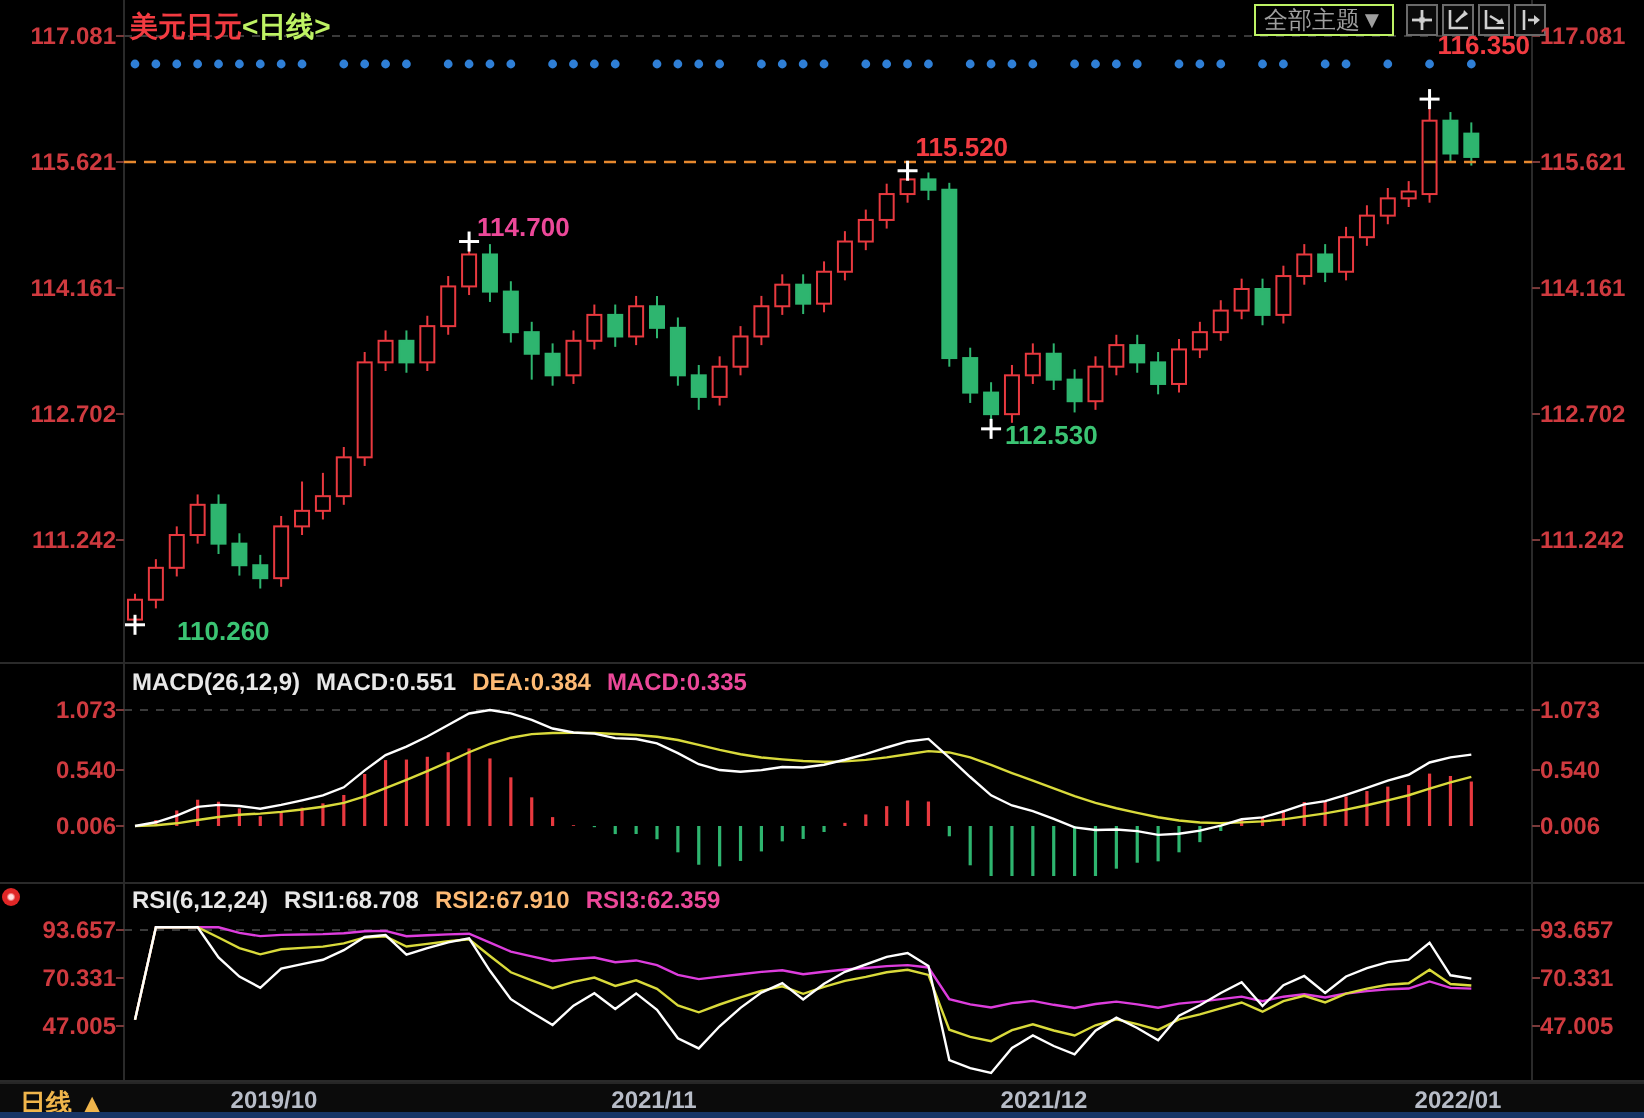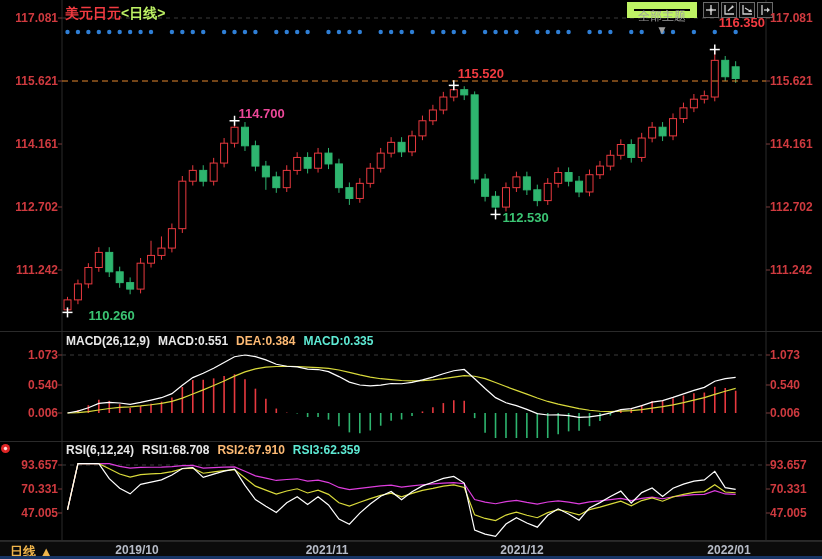--- a/index.html
+++ b/index.html
@@ -7,36 +7,36 @@
   body { font-family:"Liberation Sans", sans-serif; }
   #app { position:relative; width:822px; height:559px; background:#000; overflow:hidden; }
   #cv  { position:absolute; left:0; top:0; }
 
   .abs { position:absolute; }
 
   .title-bar { left:65px; top:5px; font-size:14px; font-weight:bold; white-space:nowrap; }
   .title-symbol { color:#f23b41; }
   .title-period { color:#bef264; }
 
-  .theme-box { left:627px; top:2px; width:70px; height:16px; border:7px solid #bef264;
+  .theme-box { left:627px; top:2px; width:70px; height:16px; border:1px solid #bef264;
                color:#9f9f9f; font-size:12px; text-align:center; line-height:14px; cursor:pointer; }
   .tool-btn { top:2px; width:16px; height:16px; border:1px solid #6a6a6a; background:#0a0a0a;
               display:flex; align-items:center; justify-content:center; cursor:pointer; }
   .tool-btn svg { display:block; }
 
   .axis-label { position:absolute; font-size:12px; font-weight:bold; color:#cf3a3f; white-space:nowrap; }
   .axis-label.left  { width:52px; text-align:right; }
   .axis-label.right { text-align:left; }
 
   .annotation { position:absolute; font-size:13px; font-weight:bold; white-space:nowrap; }
 
   .panel-header { position:absolute; left:66px; font-size:12px; font-weight:600; white-space:nowrap; }
   .panel-header .w { color:#e8e8e8; margin-right:8px; }
   .panel-header .y { color:#fdba74; margin-right:8px; }
-  .panel-header .m { color:#5eead4; }
+  .panel-header .m { color:#ec4899; }
 
   .timeline-strip { left:0; top:541px; width:822px; height:15px; background:#0b0b0b; border-top:1px solid #262626; }
   .period-label { left:10px; top:543px; font-size:13px; font-weight:bold; color:#f0b54b; cursor:pointer; white-space:nowrap; }
   .date-label { position:absolute; top:543px; transform:translateX(-50%); font-size:12px; font-weight:bold; color:#b7bcc7; }
 
   .alert-icon { left:1px; top:444px; width:9px; height:9px; border-radius:50%;
                 background:radial-gradient(circle, #ffdede 0 18%, #e02626 35% 100%); }
   .bottom-blue { left:0; top:556px; width:822px; height:3px; background:#173566; }
 </style>
 </head>

